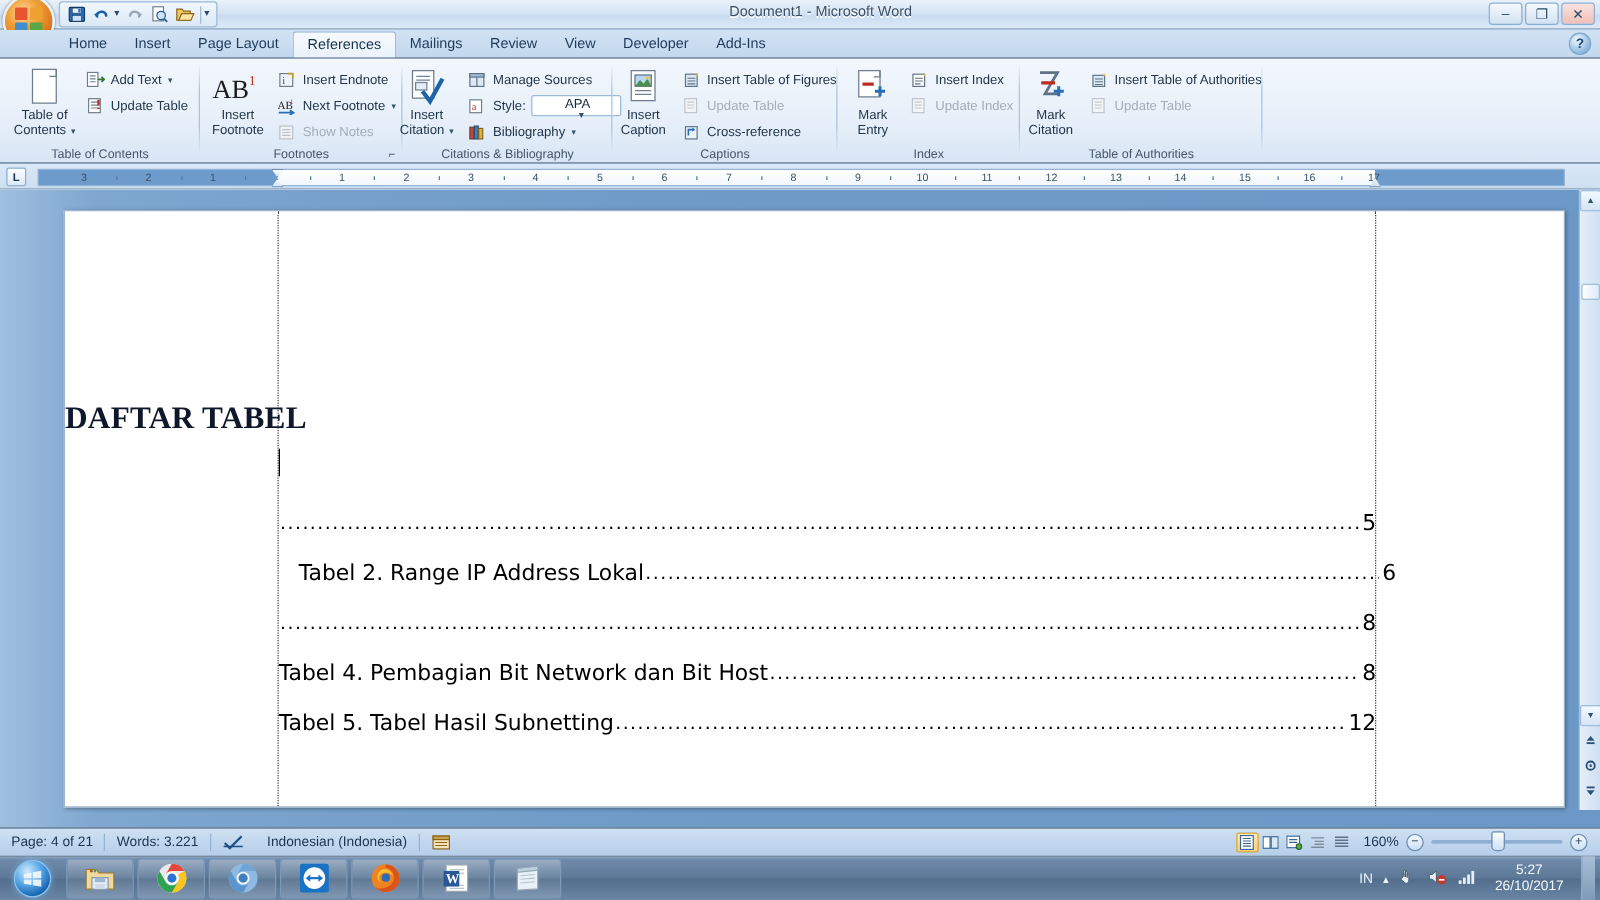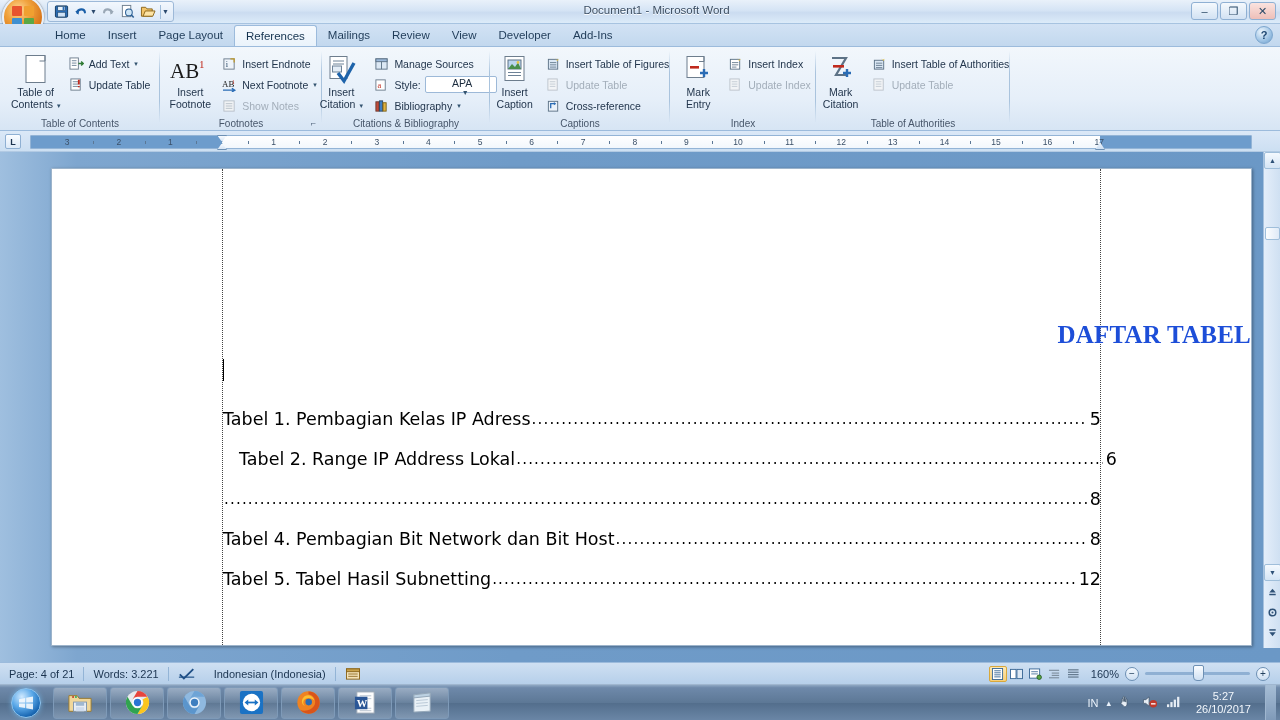--- a/index.html
+++ b/index.html
@@ -194,23 +194,23 @@
     background: #fff;
     box-shadow: 1px 1px 3px rgba(0,0,0,.35);
     border: 1px solid #9db4cb;
     overflow: hidden;
   }
   .textbound {
     position: absolute; top: 0; bottom: 0; width: 0;
     border-left: 1px dotted #444;
   }
   .doc-title {
-    position: absolute; left: 0; width: 100%; text-align: right;
+    position: absolute; left: 0; width: 100%; text-align: left;
     font-family: "Liberation Serif", serif; font-weight: bold;
-    font-size: 25px; color: #1d4ed8; letter-spacing: .2px;
+    font-size: 25px; color: #0f172a; letter-spacing: .2px;
   }
   .caret-line {
     position: absolute; width: 1px; background: #000;
   }
   .tocline {
     position: absolute; display: flex; align-items: baseline;
     font-size: 17.5px; color: #000; white-space: nowrap;
     font-family: "DejaVu Sans", sans-serif;
   }
   .tocline .lbl { flex: none; }
@@ -816,21 +816,20 @@
   <div class="docarea">
     <div class="page">
       <div class="textbound" style="left:170px;"></div>
       <div class="textbound" style="left:1048px;"></div>
 
       <div class="doc-title" style="top:152px;">DAFTAR TABEL</div>
       <div class="caret-line" style="left:171px; top:190px; height:22px;"></div>
 
       <div id="toc-lines">
           <div class="tocline" style="left: 171px; width: 878px; top: 240px;">
-            <span class="lbl">Tabel 1. Pembagian Kelas IP Adress</span>
             <span class="dots">................................................................................................................................................................</span>
             <span class="pg">5</span>
           </div>
           <div class="tocline" style="left: 171px; width: 878px; top: 280px; margin-left: 16px;">
             <span class="lbl">Tabel 2. Range IP Address Lokal</span>
             <span class="dots">................................................................................................................................................................</span>
             <span class="pg">6</span>
           </div>
           <div class="tocline" style="left: 171px; width: 878px; top: 320px;">
             <span class="dots">................................................................................................................................................................</span>

